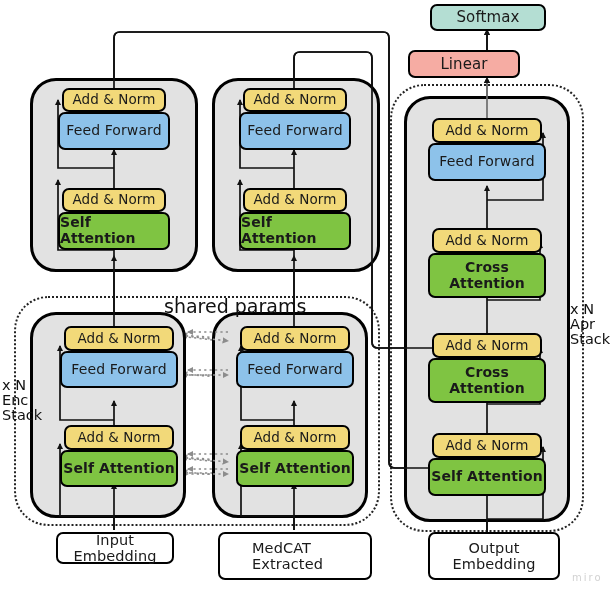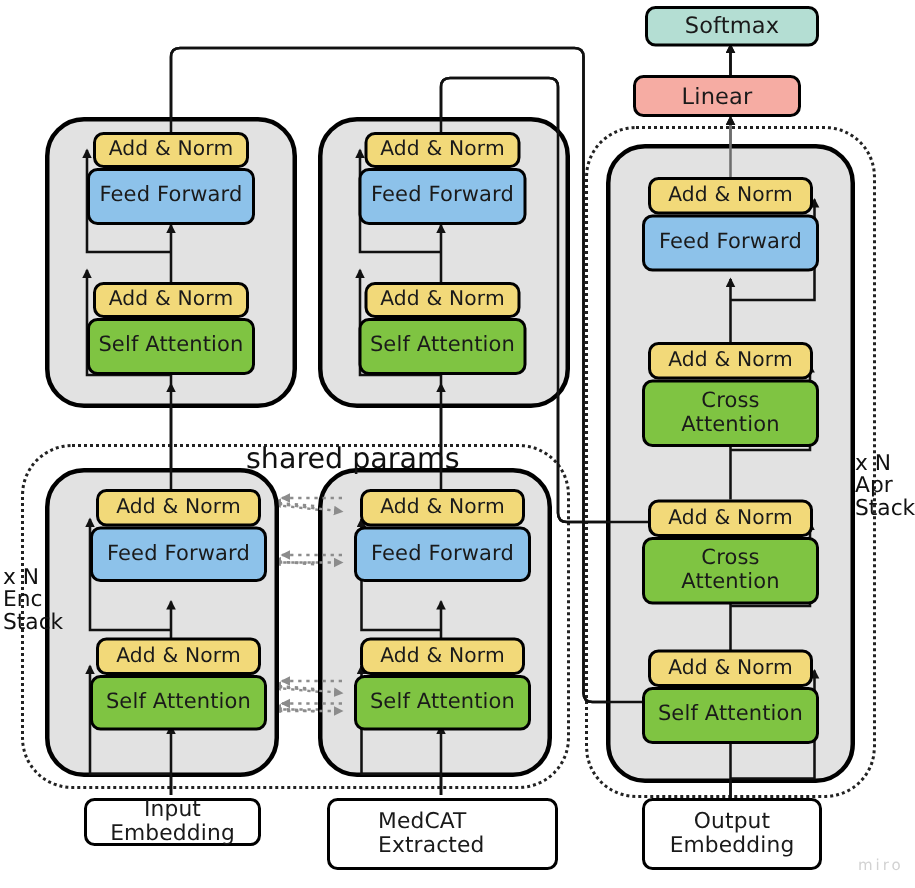--- a/index.html
+++ b/index.html
@@ -10,21 +10,21 @@
 
   .node{position:absolute;box-sizing:border-box;display:flex;
         align-items:center;justify-content:center;
         border:2px solid #000;border-radius:7px;color:#1a1a1a;
         line-height:1.12;letter-spacing:.1px;}
   .lbl{pointer-events:none;}
 
   
   .c-norm{background:#f2d979;}
   .c-ff{background:#8dc2ea;}
-  .c-attn{background:#7fc442;}
+  .c-attn{background:#7fc442;font-weight:bold;}
   .c-soft{background:#b4ded3;}
   .c-lin{background:#f6aca3;}
   .c-io{background:#ffffff;}
 
   
   .shell{position:absolute;box-sizing:border-box;background:#e2e2e2;
          border:3px solid #000;border-radius:26px;}
   .dotted{position:absolute;box-sizing:border-box;border:2px dotted #222;
           border-radius:34px;background:transparent;}
 
@@ -202,35 +202,35 @@
   <div class="node c-norm" style="left:432px;top:333px;width:110px;height:25px;font-size:13.5px;">Add &amp; Norm</div>
   <div class="node c-attn" style="left:428px;top:358px;width:118px;height:45px;font-size:14px;
               flex-direction:column;">
     <span class="lbl">Cross</span>
     <span class="lbl">Attention</span>
   </div>
 
   <div class="node c-norm" style="left:432px;top:433px;width:110px;height:25px;font-size:13.5px;">Add &amp; Norm</div>
   <div class="node c-attn" style="left:428px;top:458px;width:118px;height:38px;font-size:14px;">Self Attention</div>
 
-  <div class="node c-lin" style="left:422px;top:50px;width:112px;height:28px;font-size:15px;">Linear</div>
+  <div class="node c-lin" style="left:408px;top:50px;width:112px;height:28px;font-size:15px;">Linear</div>
   <div class="node c-soft" style="left:430px;top:4px;width:116px;height:27px;font-size:15px;">Softmax</div>
 
   <div class="node c-io" style="left:56px;top:532px;width:118px;height:32px;font-size:14.5px;
               flex-direction:column;">
     <span class="lbl">Input</span>
     <span class="lbl">Embedding</span>
   </div>
 
   <div class="node c-io" style="left:218px;top:532px;width:154px;height:48px;font-size:14.5px;
               flex-direction:column;padding-left:32px;">
     <span class="lbl">MedCAT Extracted</span>
   </div>
 
-  <div class="node c-io" style="left:428px;top:532px;width:120px;height:48px;font-size:14.5px;
+  <div class="node c-io" style="left:428px;top:532px;width:132px;height:48px;font-size:14.5px;
               flex-direction:column;">
     <span class="lbl">Output</span>
     <span class="lbl">Embedding</span>
   </div>
 
   <div class="shared-lbl" style="left:164px;top:295px;">shared params</div>
 
   <div class="stack-lbl" style="left:2px;top:378px;">
     <div>x N</div>
     <div>Enc</div>

